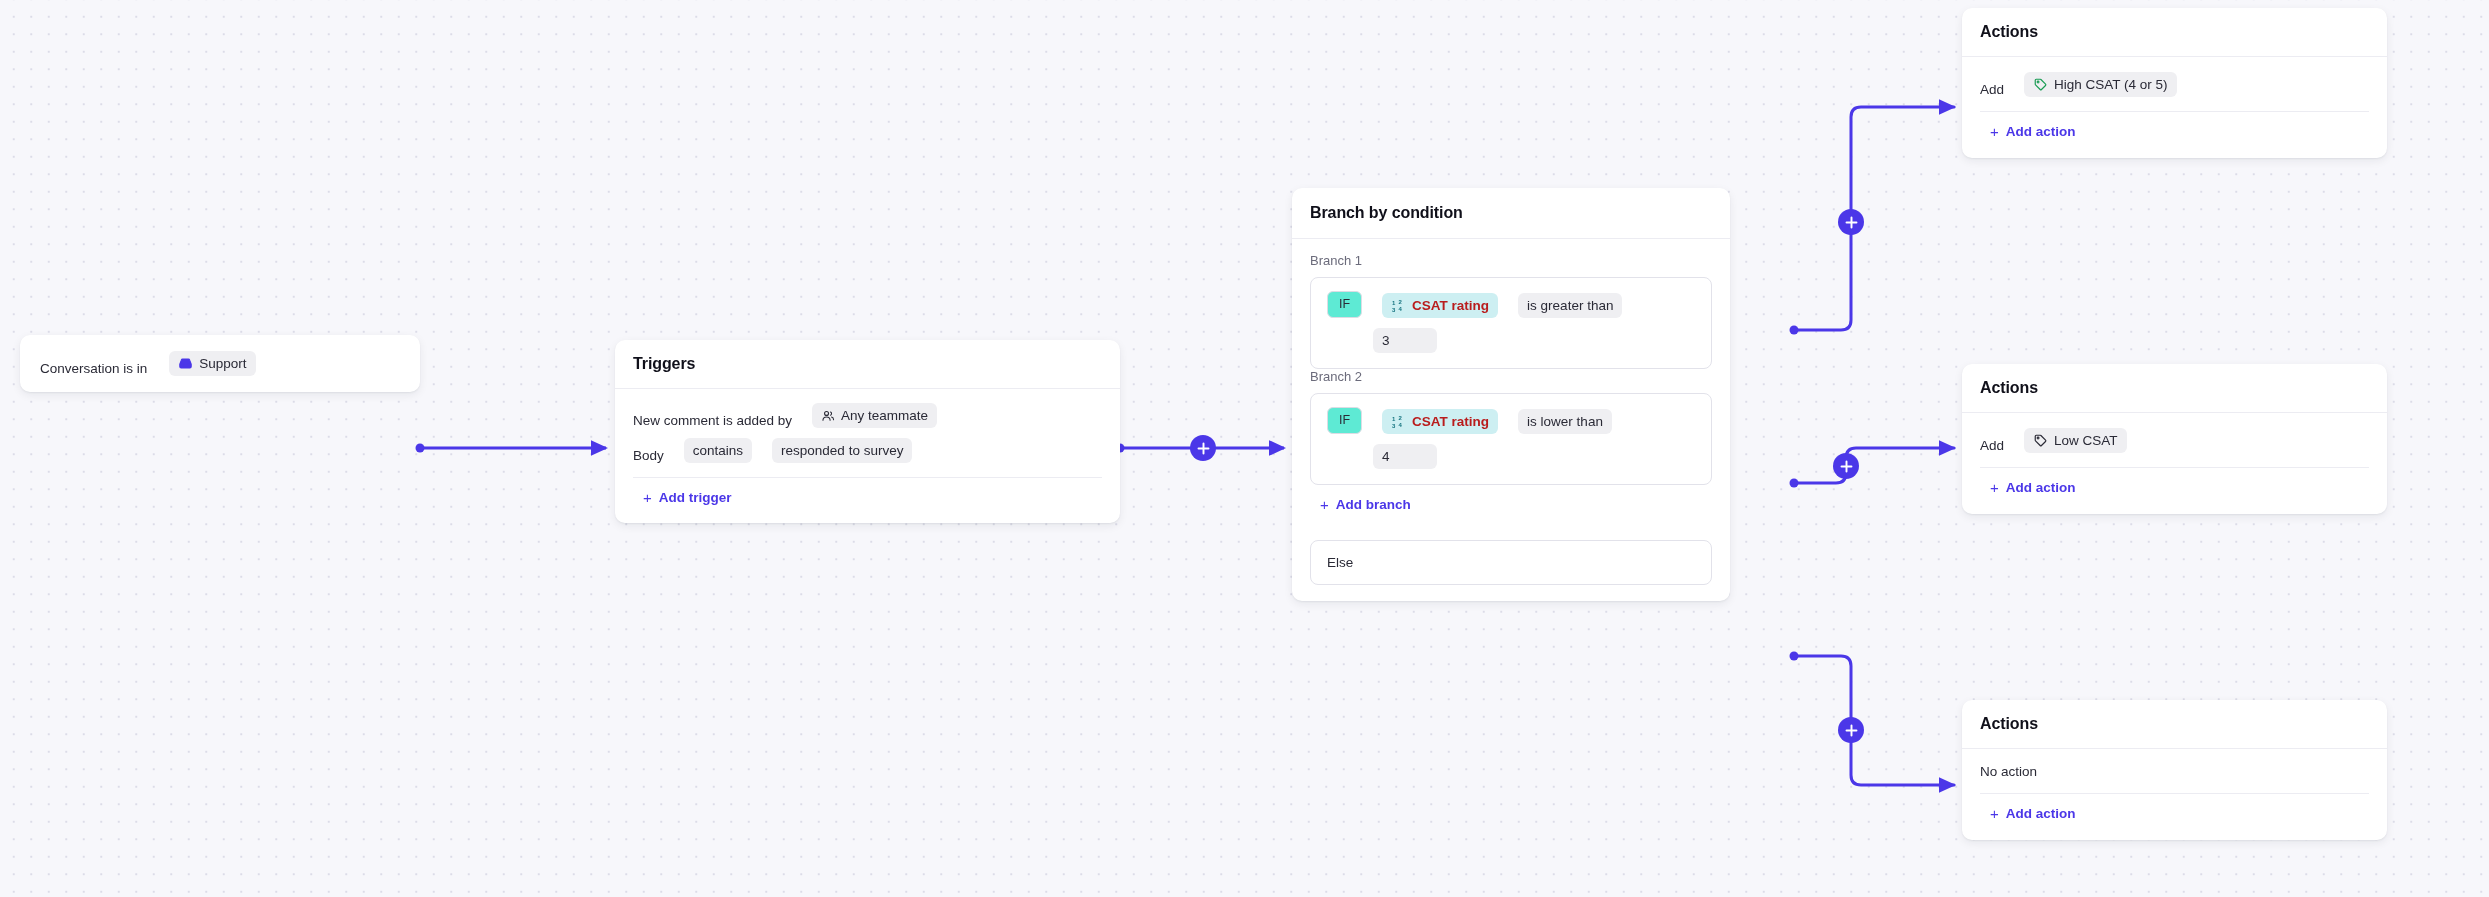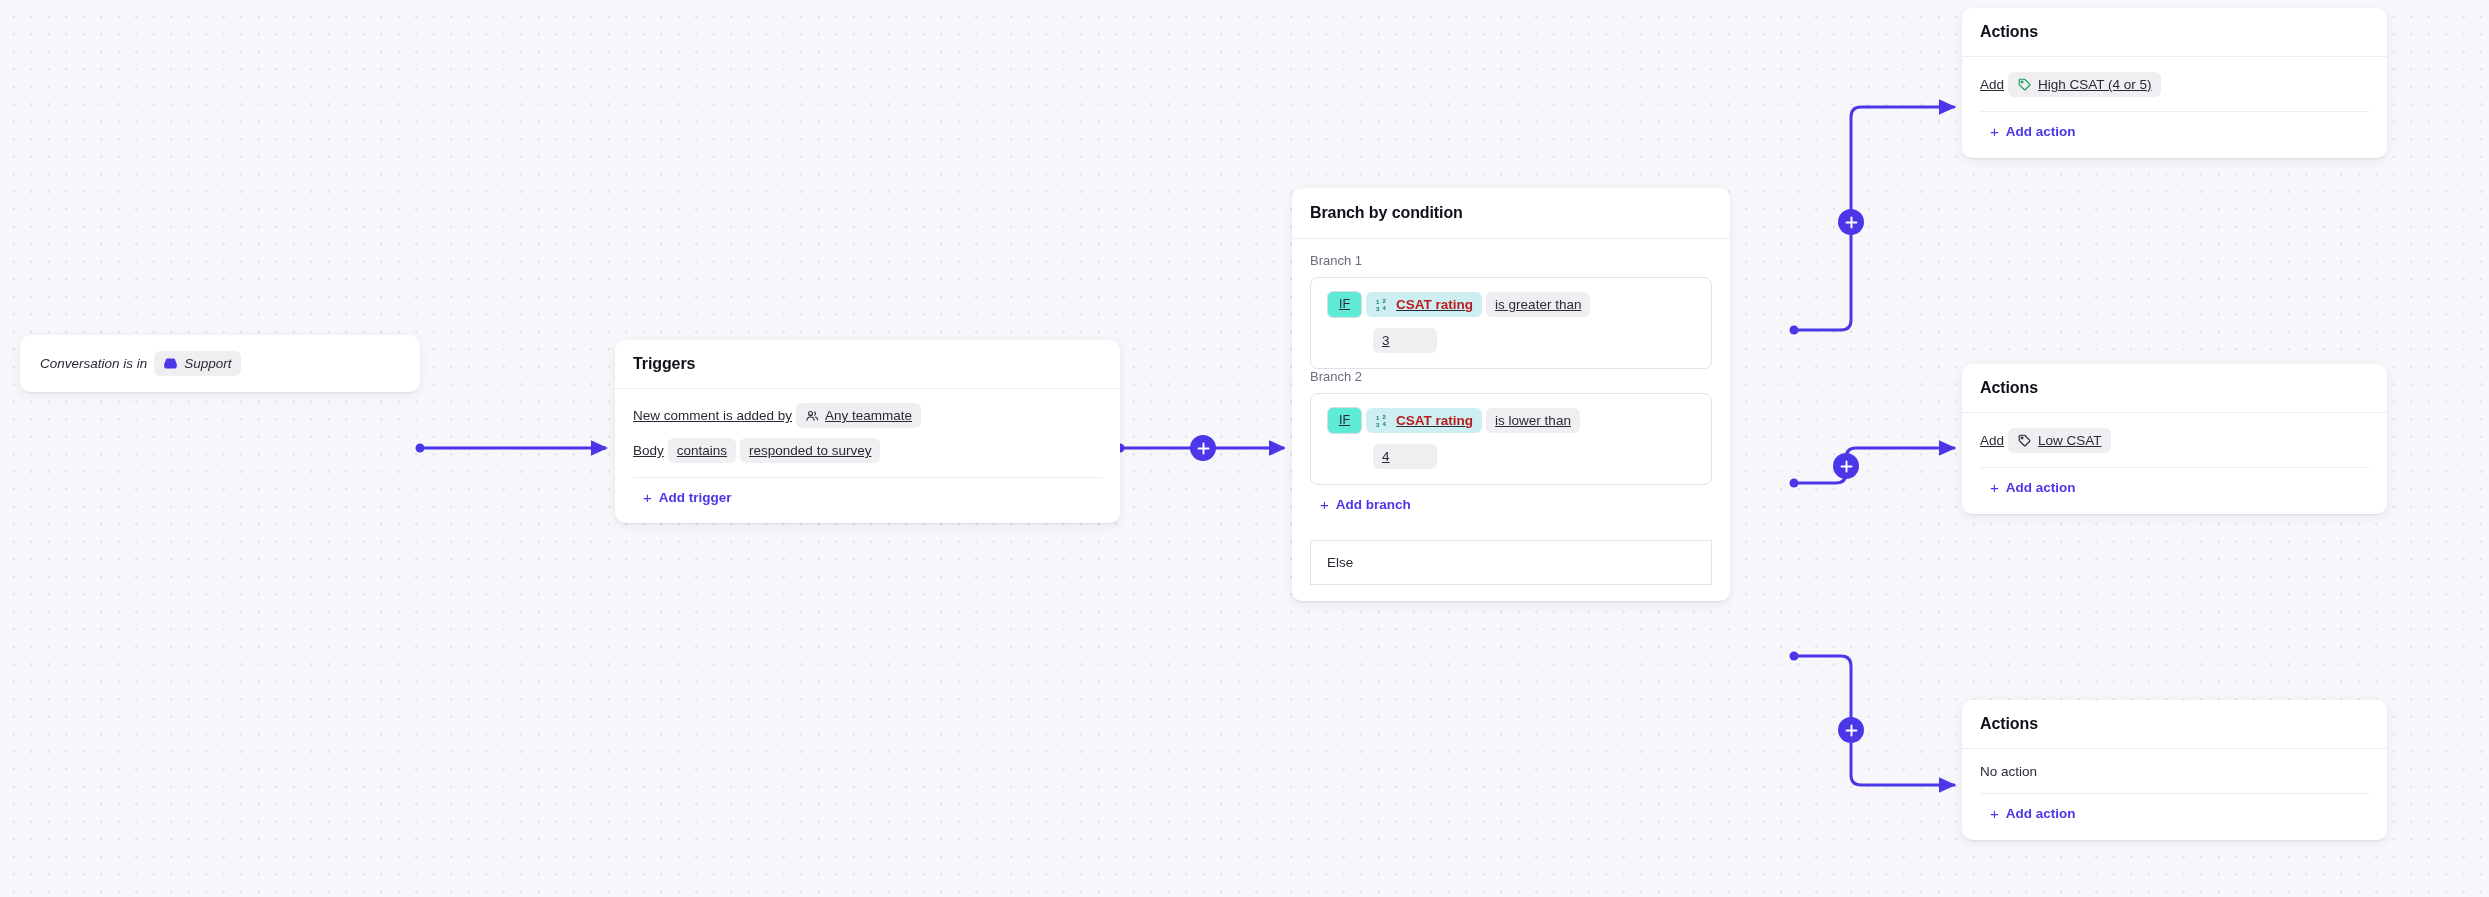--- a/index.html
+++ b/index.html
@@ -66,26 +66,25 @@
   .chip.value-chip { min-width: 64px; }
   .chip.wide { min-width: 130px; }
   .chip.teal {
     background: #cdeff2;
     color: #b91c1c;
     font-weight: 700;
   }
 
   .row {
     display: flex;
-    align-items: center;
+    align-items: flex-end;
     flex-wrap: wrap;
-    gap: 4px;
+    gap: 20px;
     font-size: 13.5px;
     color: #2a2a36;
-    text-decoration: underline;
   }
   .row + .row { margin-top: 10px; }
 
   .divider { height: 1px; background: #ececf2; margin: 14px 0 0 0; }
 
   .add-link {
     display: inline-flex;
     align-items: center;
     gap: 7px;
     color: #4b37e8;
@@ -116,21 +115,21 @@
     border-radius: 10px;
     background: #4b37e8;
     display: flex; align-items: center; justify-content: center;
     margin-bottom: 16px;
   }
   .wf-name {
     font-size: 19px; font-weight: 700; color: #10101a;
     letter-spacing: -.2px; margin-bottom: 9px;
   }
   .wf-desc { font-size: 13.5px; color: #6b6b7b; }
-  .wf-bottom { padding: 16px 20px; display: flex; align-items: center; gap: 7px; font-size: 13.5px; color: #2a2a36; font-style: italic; }
+  .wf-bottom { padding: 16px 20px; display: flex; align-items: flex-end; gap: 22px; font-size: 13.5px; color: #2a2a36; }
 
   
   #branch-card { left: 1292px; top: 188px; width: 438px; }
   #branch-card .card-header { padding: 16px 18px; }
   #branch-card .card-body { padding: 14px 18px 16px 18px; }
   .branch-label { font-size: 13px; color: #6b6b7b; margin-bottom: 9px; }
   .branch-box {
     border: 1px solid #e2e2ea;
     border-radius: 8px;
     padding: 13px 16px 15px 16px;
@@ -142,21 +141,21 @@
     border-radius: 6px;
     background: #5eead4;
     padding: 4px 11px;
     font-size: 12.5px;
     color: #2a2a36;
     line-height: 17px;
   }
   .cond-second-row { margin-top: 8px; margin-left: 46px; }
   .else-box {
     border: 1px solid #e2e2ea;
-    border-radius: 0;
+    border-radius: 8px;
     padding: 14px 16px;
     font-size: 13.5px;
     color: #2a2a36;
     margin-top: 26px;
   }
 
   
   .actions-card { left: 1962px; width: 425px; }
   #actions-card-1 { top: 8px; }
   #actions-card-2 { top: 364px; }

